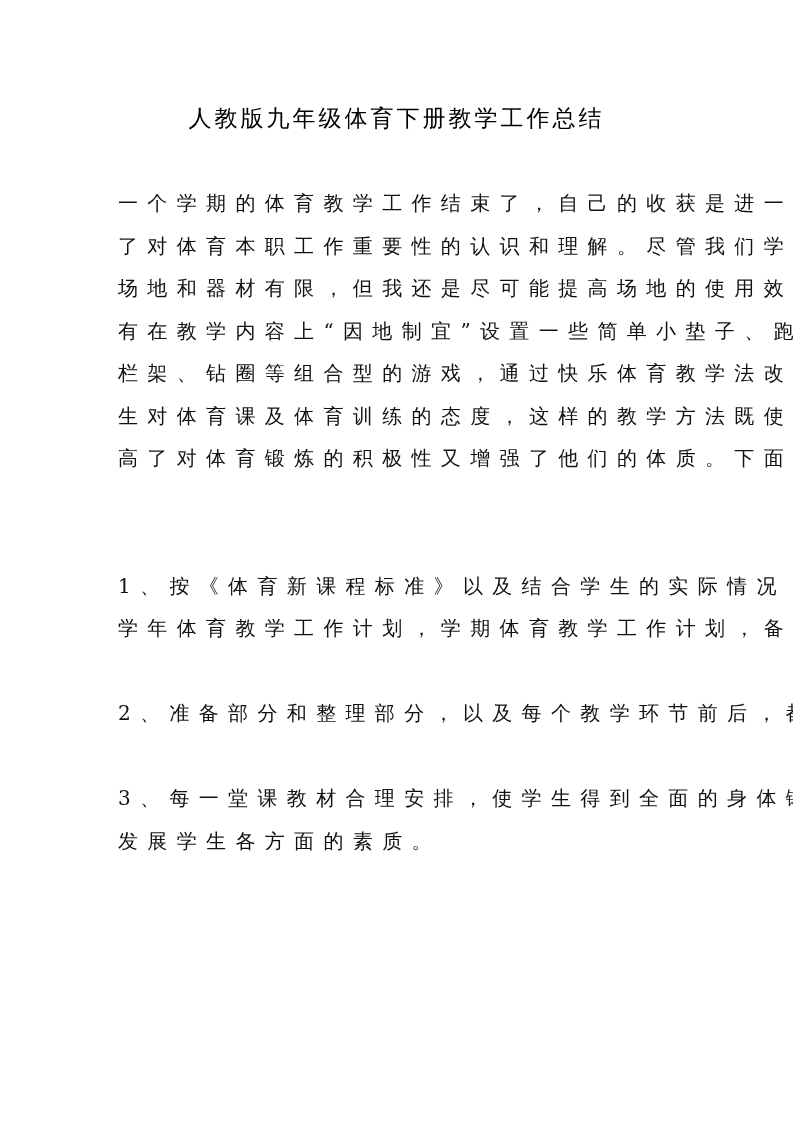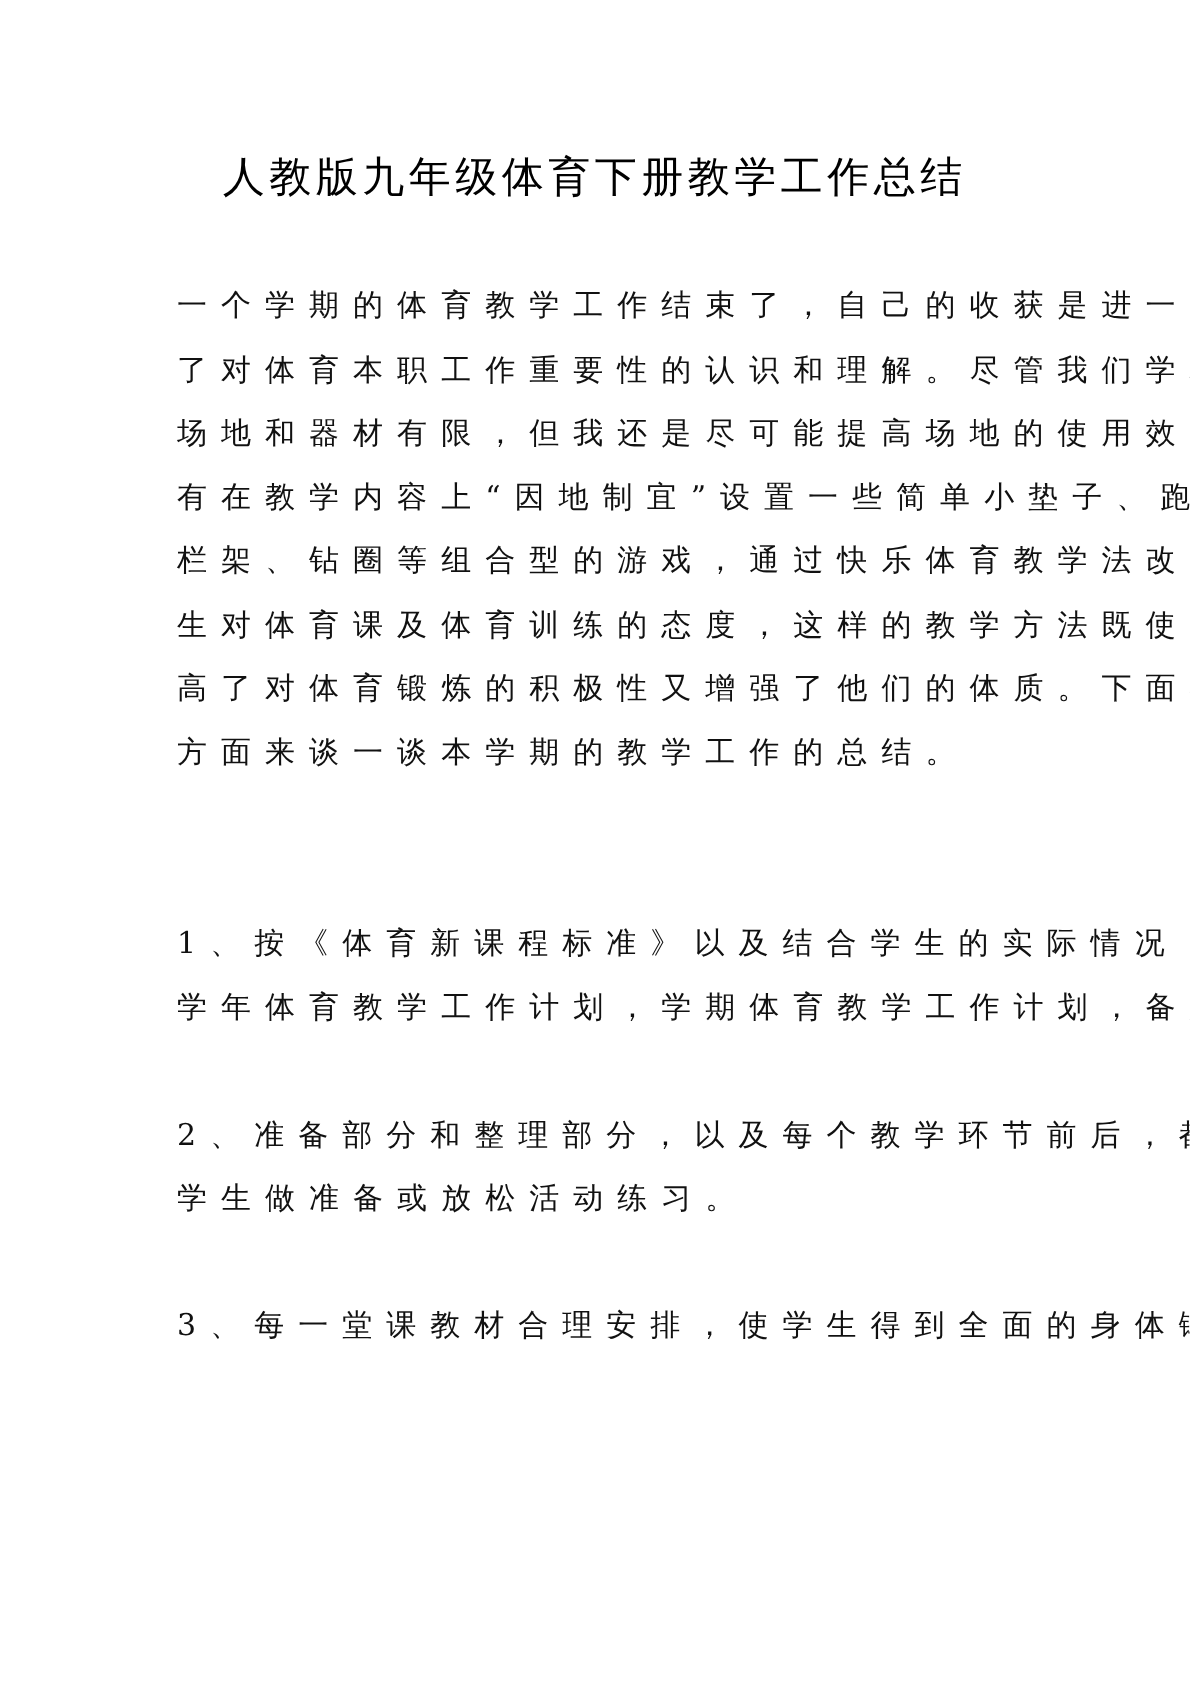--- a/index.html
+++ b/index.html
@@ -1,52 +1,51 @@
 <!DOCTYPE html>
 <html><head>
 <meta charset="utf-8">
 <style>
   html, body { margin: 0; padding: 0; background: #ffffff; }
   body { width: 793px; height: 1122px; position: relative; overflow: hidden;
          font-family: "DejaVu Serif", "Liberation Serif", serif; color: #111; }
   .title { position: absolute; top: 96px; left: 0; width: 793px; text-align: center;
-           font-size: 28px; letter-spacing: 3px; line-height: 44px; color: #000;
+           font-size: 23px; letter-spacing: 3px; line-height: 44px; color: #000;
            font-family: "DejaVu Sans", "Liberation Sans", sans-serif; }
   .body { position: absolute; left: 118px; top: 182px; width: 566px; }
   .line { display: block; height: 42.5px; line-height: 42.5px; font-size: 20px;
           letter-spacing: 9.35px; white-space: nowrap; }
   .gap { height: 42.5px; }
 </style>
 </head>
 <body>
 
 <div class="title">人教版九年级体育下册教学工作总结</div>
 
 <div class="body">
   <div>
     <span class="line">一个学期的体育教学工作结束了，自己的收获是进一步加深</span>
     <span class="line">了对体育本职工作重要性的认识和理解。尽管我们学校体育</span>
     <span class="line">场地和器材有限，但我还是尽可能提高场地的使用效率，还</span>
     <span class="line">有在教学内容上“因地制宜”设置一些简单小垫子、跑、跳、</span>
     <span class="line">栏架、钻圈等组合型的游戏，通过快乐体育教学法改变了学</span>
     <span class="line">生对体育课及体育训练的态度，这样的教学方法既使学生提</span>
     <span class="line">高了对体育锻炼的积极性又增强了他们的体质。下面我从几</span>
-    <span class="line">方面来谈一谈本学期的教学工作的总结。</span>
   </div>
   <div class="gap"></div>
   <div class="gap"></div>
 
   <div>
     <span class="line">1、按《体育新课程标准》以及结合学生的实际情况，制定</span>
     <span class="line">学年体育教学工作计划，学期体育教学工作计划，备好课，</span>
   </div>
   <div class="gap"></div>
 
   <div>
     <span class="line">2、准备部分和整理部分，以及每个教学环节前后，都要求</span>
-    <span class="line">学生做准备或放松活动练习。</span>
   </div>
   <div class="gap"></div>
 
   <div>
     <span class="line">3、每一堂课教材合理安排，使学生得到全面的身体锻炼，</span>
+    <span class="line">发展学生各方面的素质。</span>
   </div>
 </div>
 
 </body></html>

